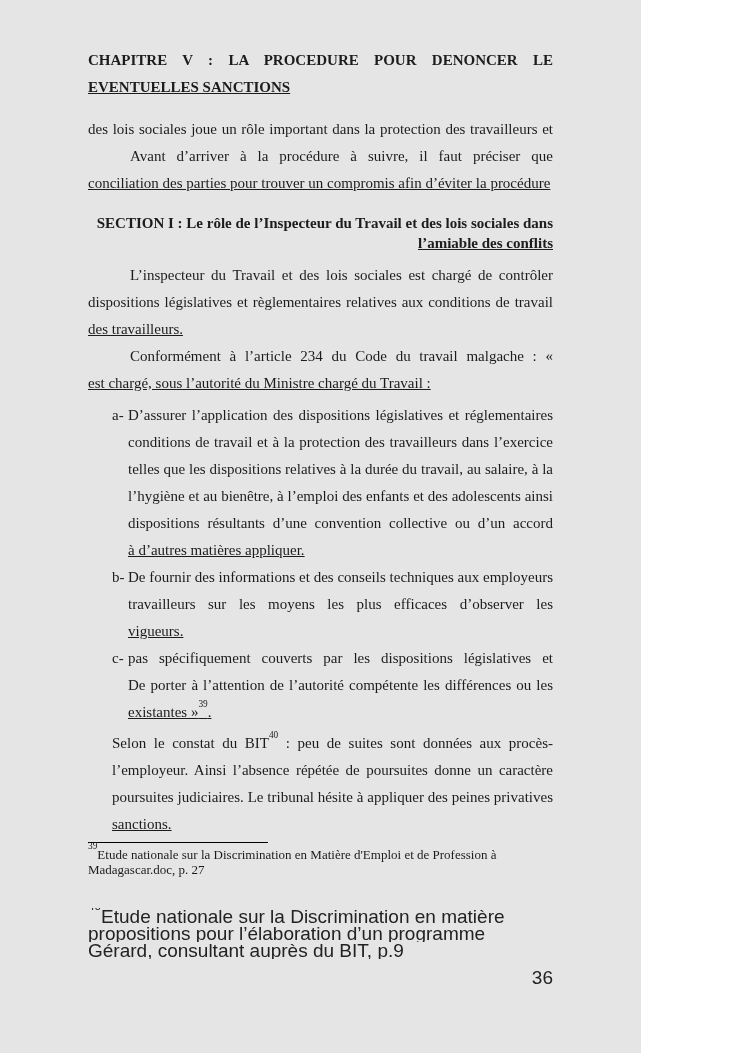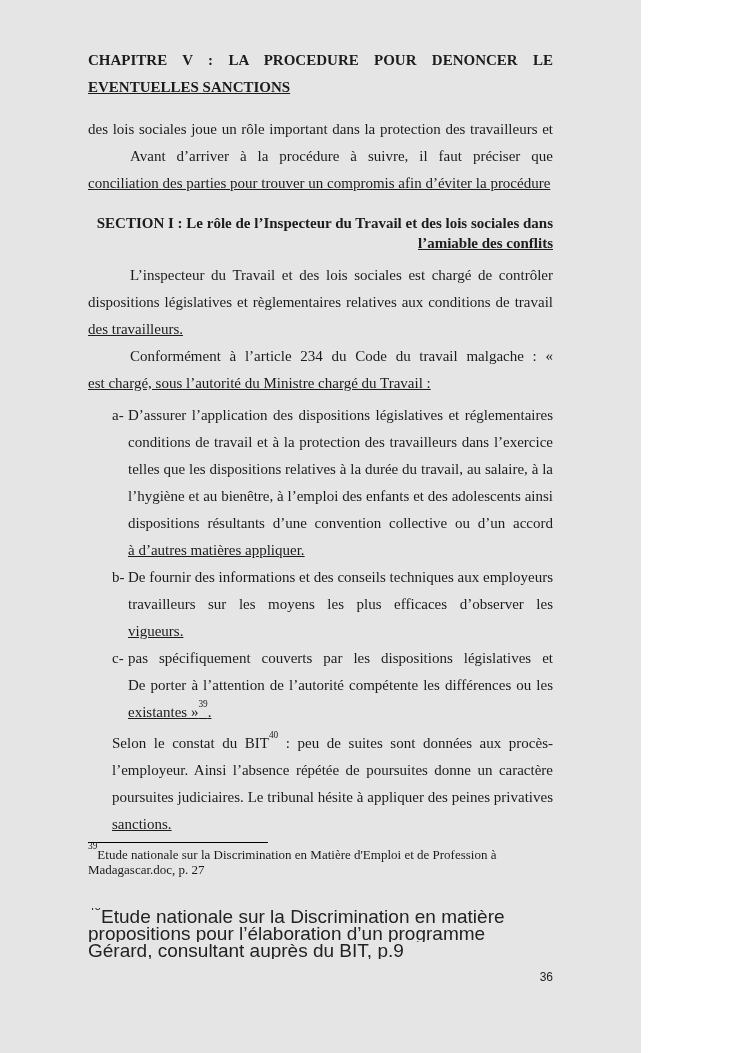--- a/index.html
+++ b/index.html
@@ -28,21 +28,21 @@
   .li .bodytxt { flex:1; min-width:0; }
   .p4 { margin-top:4px; margin-left:24px; }
 
   sup { font-size:62%; line-height:0; position:relative; top:-0.45em; }
 
   .fnrule { width:180px; border-top:1px solid #000; margin-top:4px; margin-bottom:4px; }
   .fn39 { font-size:13px; line-height:15px; }
   .fn39 sup { font-size:72%; }
   .fn40 { font-family:"Liberation Sans","DejaVu Sans",sans-serif; font-size:19px; line-height:17px; color:#222;margin-top:31px; }
   .fn40 .fnline { height:17px; overflow:hidden; }
-  .pageno { margin-top:5px; text-align:right; font-family:"Liberation Sans","DejaVu Sans",sans-serif; font-size:12px; color:#222; }
+  .pageno { margin-top:5px; text-align:right; font-family:"Liberation Sans","DejaVu Sans",sans-serif; font-size:19px; color:#222; }
 </style>
 </head>
 <body>
 
 <div class="page">
 
   <div class="h-chapter">
     <div class="jline bold">CHAPITRE V : LA PROCEDURE POUR DENONCER LE HARCELEMENT ET LES</div>
     <div class="line bold">EVENTUELLES SANCTIONS</div>
   </div>

